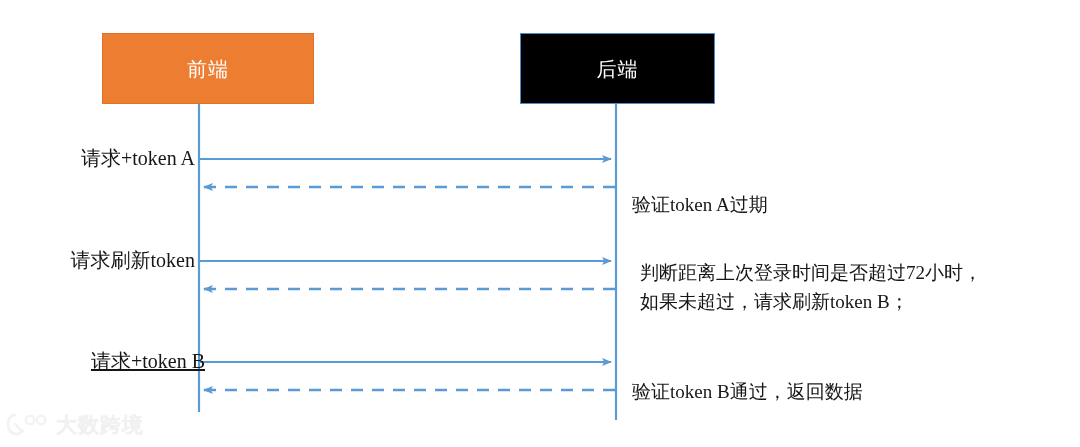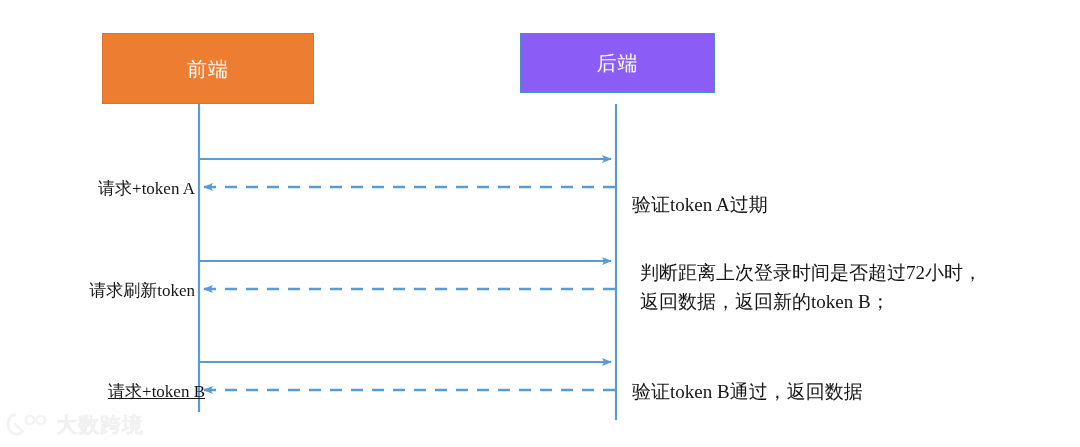--- a/index.html
+++ b/index.html
@@ -41,35 +41,34 @@
     top: 33px;
     width: 212px;
     height: 71px;
     background: #ED7D31;
     border: 1px solid #E0702A;
   }
   .actor-backend {
     left: 520px;
     top: 33px;
     width: 195px;
-    height: 60px;
-    background: #8b5cf6;
+    height: 71px;
+    background: #000000;
     border: 1px solid #4A8CC7;
   }
 
   
   .msg-label-left {
     position: absolute;
     text-align: right;
     white-space: nowrap;
     color: #161616;
-    font-size: 17px;
+    font-size: 20px;
     line-height: 1.25;
     font-family: "Liberation Serif", "DejaVu Serif", serif;
-    margin-top: 32px;
   }
   .msg-label-right {
     position: absolute;
     text-align: left;
     white-space: nowrap;
     color: #161616;
     font-size: 19px;
     line-height: 1.5;
     font-family: "Liberation Serif", "DejaVu Serif", serif;
   }
@@ -156,21 +155,21 @@
 <div class="msg-label-left" style="right:885px; top:248px;">请求刷新token</div>
 
 <div class="msg-label-left" style="right:875px; top:349px;text-decoration:underline;">请求+token B</div>
 
 <div class="msg-label-right" style="left:632px; top:171px;margin-top:20px;">
   <span class="line">验证token A过期</span>
 </div>
 
 <div class="msg-label-right" style="left:632px; top:259px;margin-left:8px;">
   <span class="line">判断距离上次登录时间是否超过72小时，</span>
-  <span class="line">返回数据，返回新的token B；</span>
+  <span class="line">如果未超过，请求刷新token B；</span>
 </div>
 
 <div class="msg-label-right" style="left:632px; top:378px;">
   <span class="line">验证token B通过，返回数据</span>
 </div>
 
 <div id="watermark">
   <svg width="44" height="26" viewBox="0 0 44 26">
     <path d="M9,3 C4.5,3 2,7 2,12 C2,18 5.5,22 10.5,22 C13,22 15,21 16.5,19" fill="none" stroke="#f2f2f2" stroke-width="3" stroke-linecap="round"></path>
     <path d="M9,12 L16,19" fill="none" stroke="#f2f2f2" stroke-width="2.6" stroke-linecap="round"></path>

